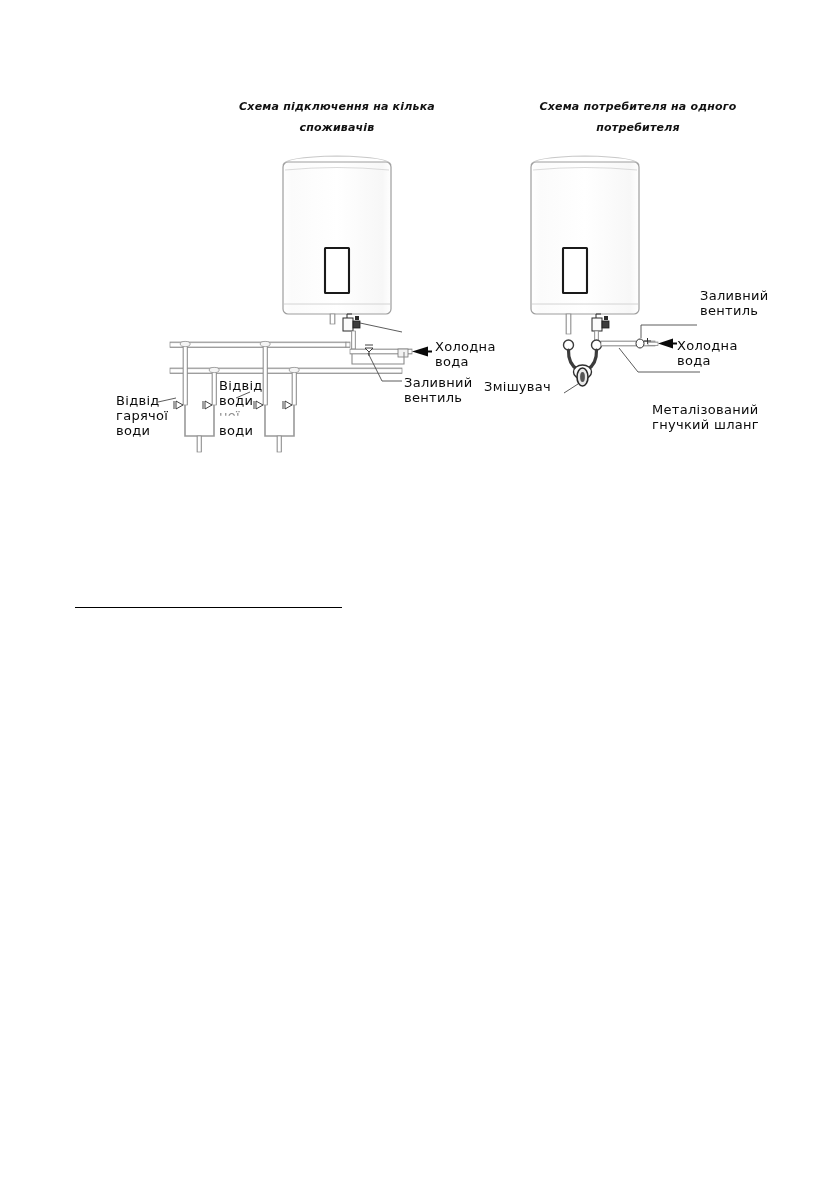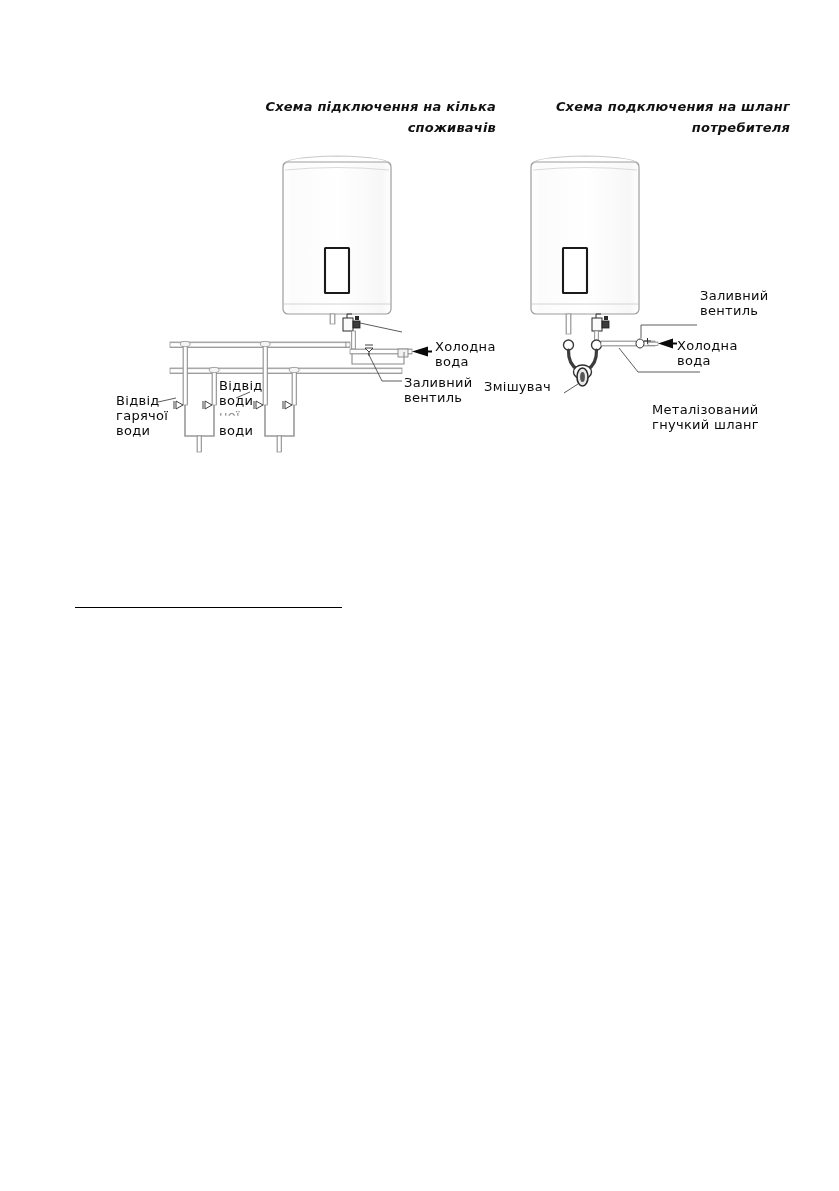--- a/index.html
+++ b/index.html
@@ -17,25 +17,25 @@
     overflow: hidden;
   }
   .page {
     position: absolute;
     inset: 0;
     background: #ffffff;
   }
   
   .scheme-title {
     position: absolute;
-    text-align: right;
+    text-align: center;
     font-family: "DejaVu Sans", sans-serif;
     font-style: italic;
     font-weight: 700;
-    font-size: 13px;
+    font-size: 11px;
     line-height: 21px;
     letter-spacing: 0.2px;
     color: #111111;
     white-space: pre-line;
   }
   #title-left  { left: 178px; top: 96px; width: 318px; }
   #title-right { left: 486px; top: 96px; width: 304px; }
 
   
   .label {
@@ -87,21 +87,21 @@
   }
 </style>
 </head>
 <body>
 
 <div class="page">
 
   <div class="scheme-title" id="title-left">Схема підключення на кілька
 споживачів</div>
 
-  <div class="scheme-title" id="title-right">Схема подключения на шланг
+  <div class="scheme-title" id="title-right">Схема потребителя на одного
 потребителя</div>
 
   <svg id="diagram-svg" viewBox="0 0 839 1191" xmlns="http://www.w3.org/2000/svg">
     <defs>
       <linearGradient id="tankShade" x1="0" y1="0" x2="1" y2="0">
         <stop offset="0%" stop-color="#ffffff"></stop>
         <stop offset="8%" stop-color="#fbfbfb"></stop>
         <stop offset="50%" stop-color="#ffffff"></stop>
         <stop offset="92%" stop-color="#f7f7f7"></stop>
         <stop offset="100%" stop-color="#ffffff"></stop>

